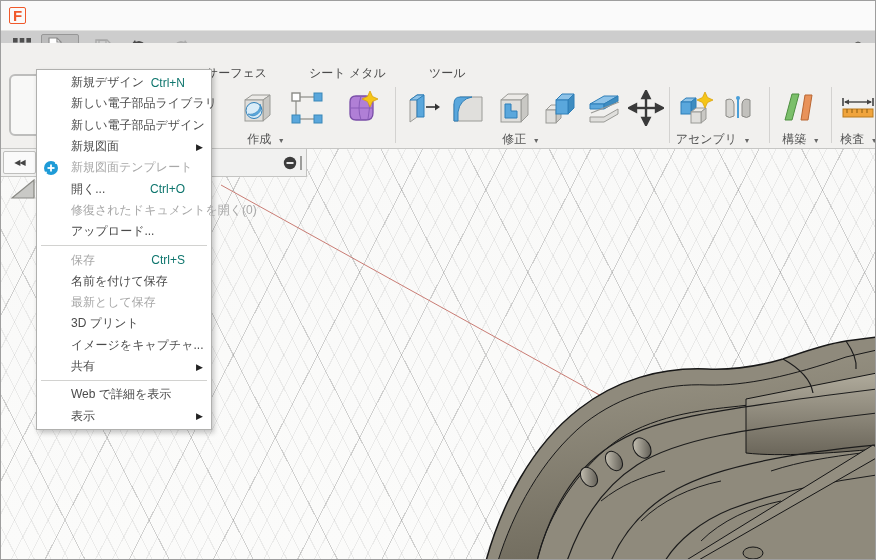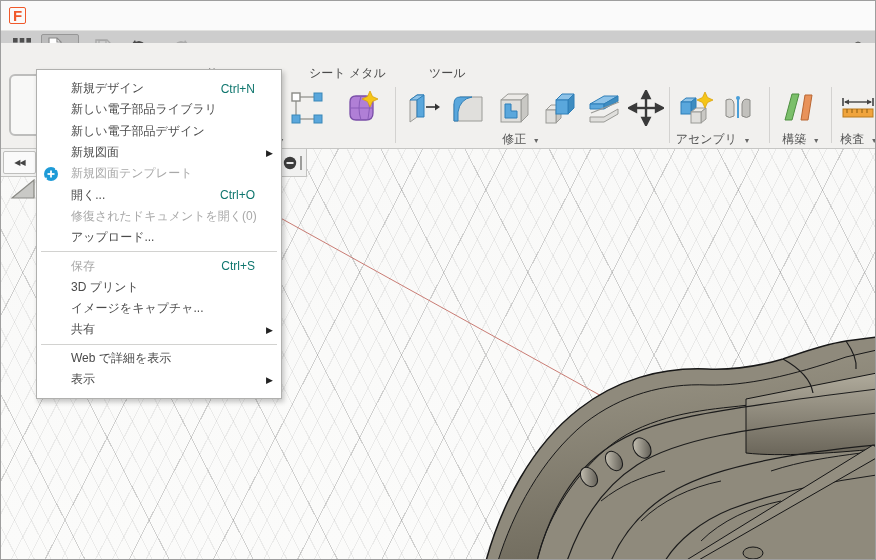--- a/index.html
+++ b/index.html
@@ -71,24 +71,24 @@
     background:
       repeating-linear-gradient(117deg, rgba(105,105,105,0.20) 0 1px, transparent 1px 75px),
       repeating-linear-gradient(63deg,  rgba(105,105,105,0.20) 0 1px, transparent 1px 75px),
       repeating-linear-gradient(117deg, rgba(140,140,140,0.14) 0 1px, transparent 1px 15px),
       repeating-linear-gradient(63deg,  rgba(140,140,140,0.14) 0 1px, transparent 1px 15px),
       linear-gradient(#f9f9f8, #fbfbfa);
   }
   .axis-svg, .model-svg { position:absolute; }
   
   .menu {
-    position:absolute; left:35px; top:68px; width:246px; z-index:10;
+    position:absolute; left:35px; top:68px; width:176px; z-index:10;
     background:#ffffff; border:1px solid #b0b0ae;
     box-shadow:2px 3px 5px rgba(0,0,0,0.22);
-    padding:8px 0; font-size:12px;
+    padding:2px 0; font-size:12px;
   }
   .menu-item { position:relative; height:21.3px; display:flex; align-items:center; color:#4a4a4a; }
   .menu-item .mi-label { padding-left:34px; white-space:nowrap; }
   .menu-item.disabled { color:#a8a8a8; }
   .menu-item.hl { background:#d9d9d9; }
   .mi-shortcut { position:absolute; right:26px; color:#0f766e; }
   .mi-arrow { position:absolute; right:8px; font-size:9px; color:#222; }
   .mi-icon { position:absolute; left:6px; top:2.5px; }
   .menu-sep { height:7px; position:relative; }
   .menu-sep::after { content:""; position:absolute; left:4px; right:4px; top:3px; height:1px; background:#d2d2d0; }
@@ -405,20 +405,26 @@
       </div>
       <div class="menu-item">
         <span class="mi-label">アップロード...</span>
       </div>
       <div class="menu-sep"></div>
       <div class="menu-item disabled">
         <span class="mi-label">保存</span>
         <span class="mi-shortcut">Ctrl+S</span>
       </div>
       <div class="menu-item">
+        <span class="mi-label">名前を付けて保存</span>
+      </div>
+      <div class="menu-item disabled">
+        <span class="mi-label">最新として保存</span>
+      </div>
+      <div class="menu-item">
         <span class="mi-label">3D プリント</span>
       </div>
       <div class="menu-item">
         <span class="mi-label">イメージをキャプチャ...</span>
       </div>
       <div class="menu-item">
         <span class="mi-label">共有</span>
         <span class="mi-arrow">▶</span>
       </div>
       <div class="menu-sep"></div>

